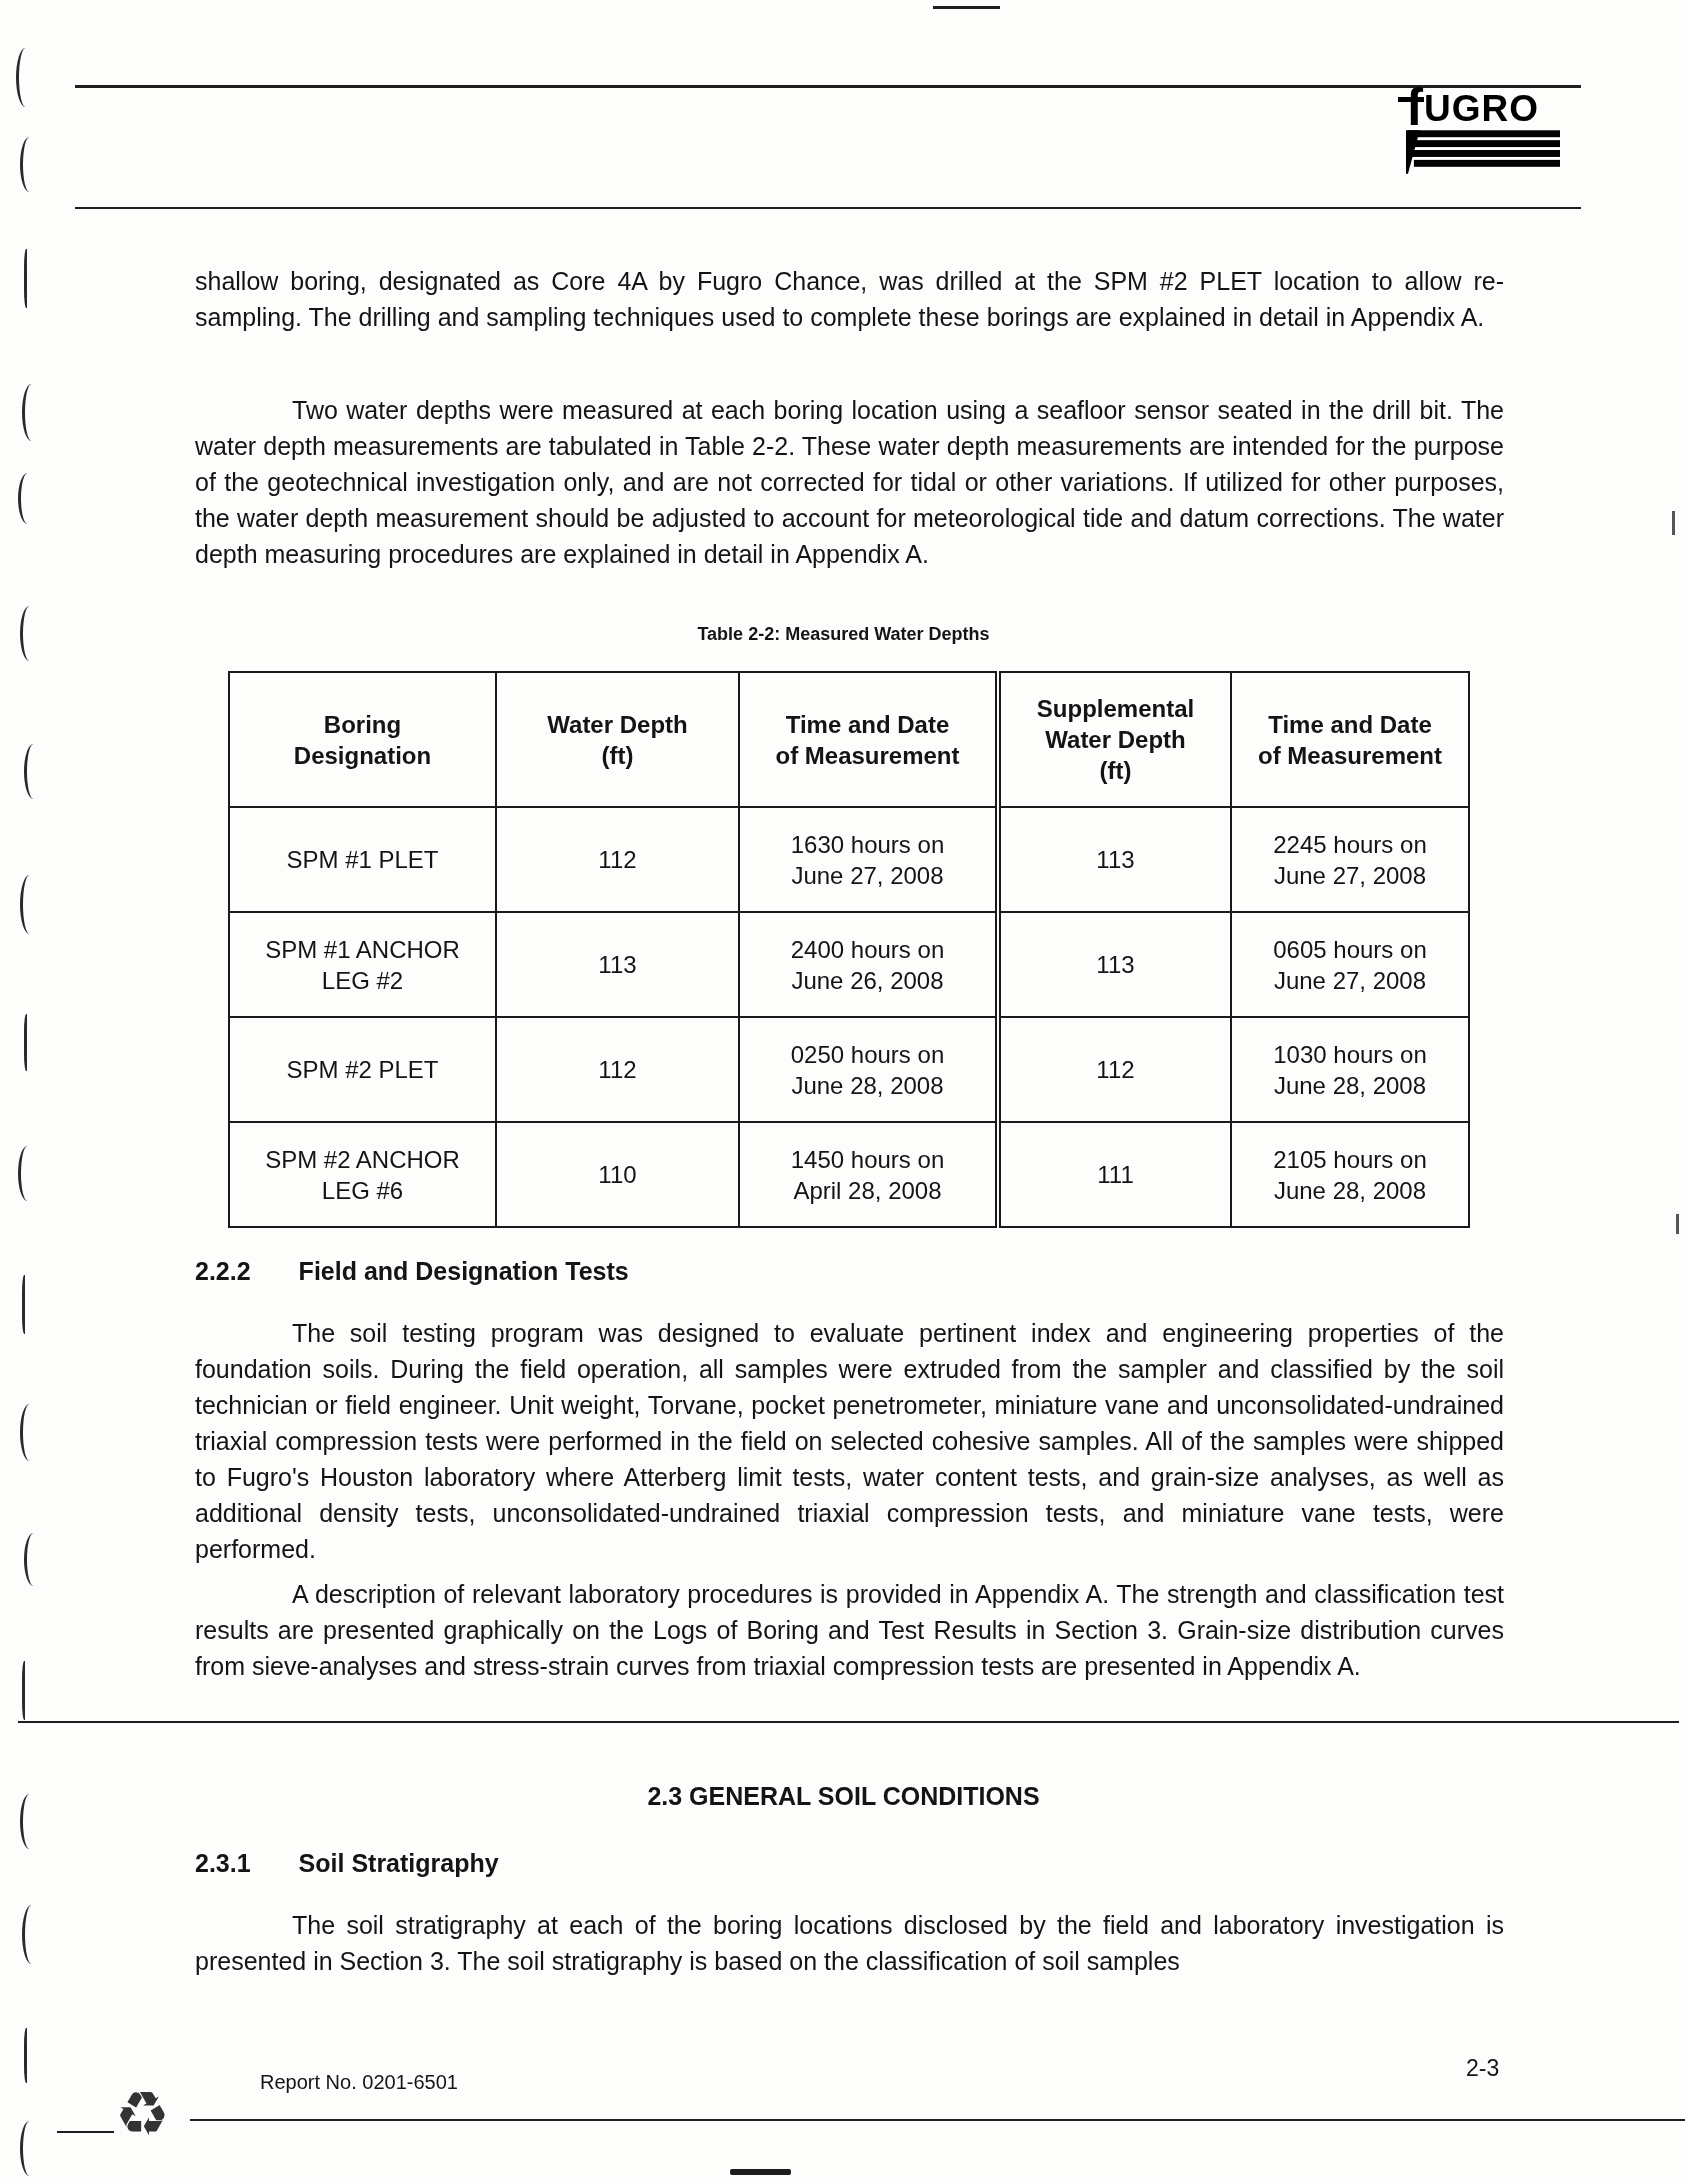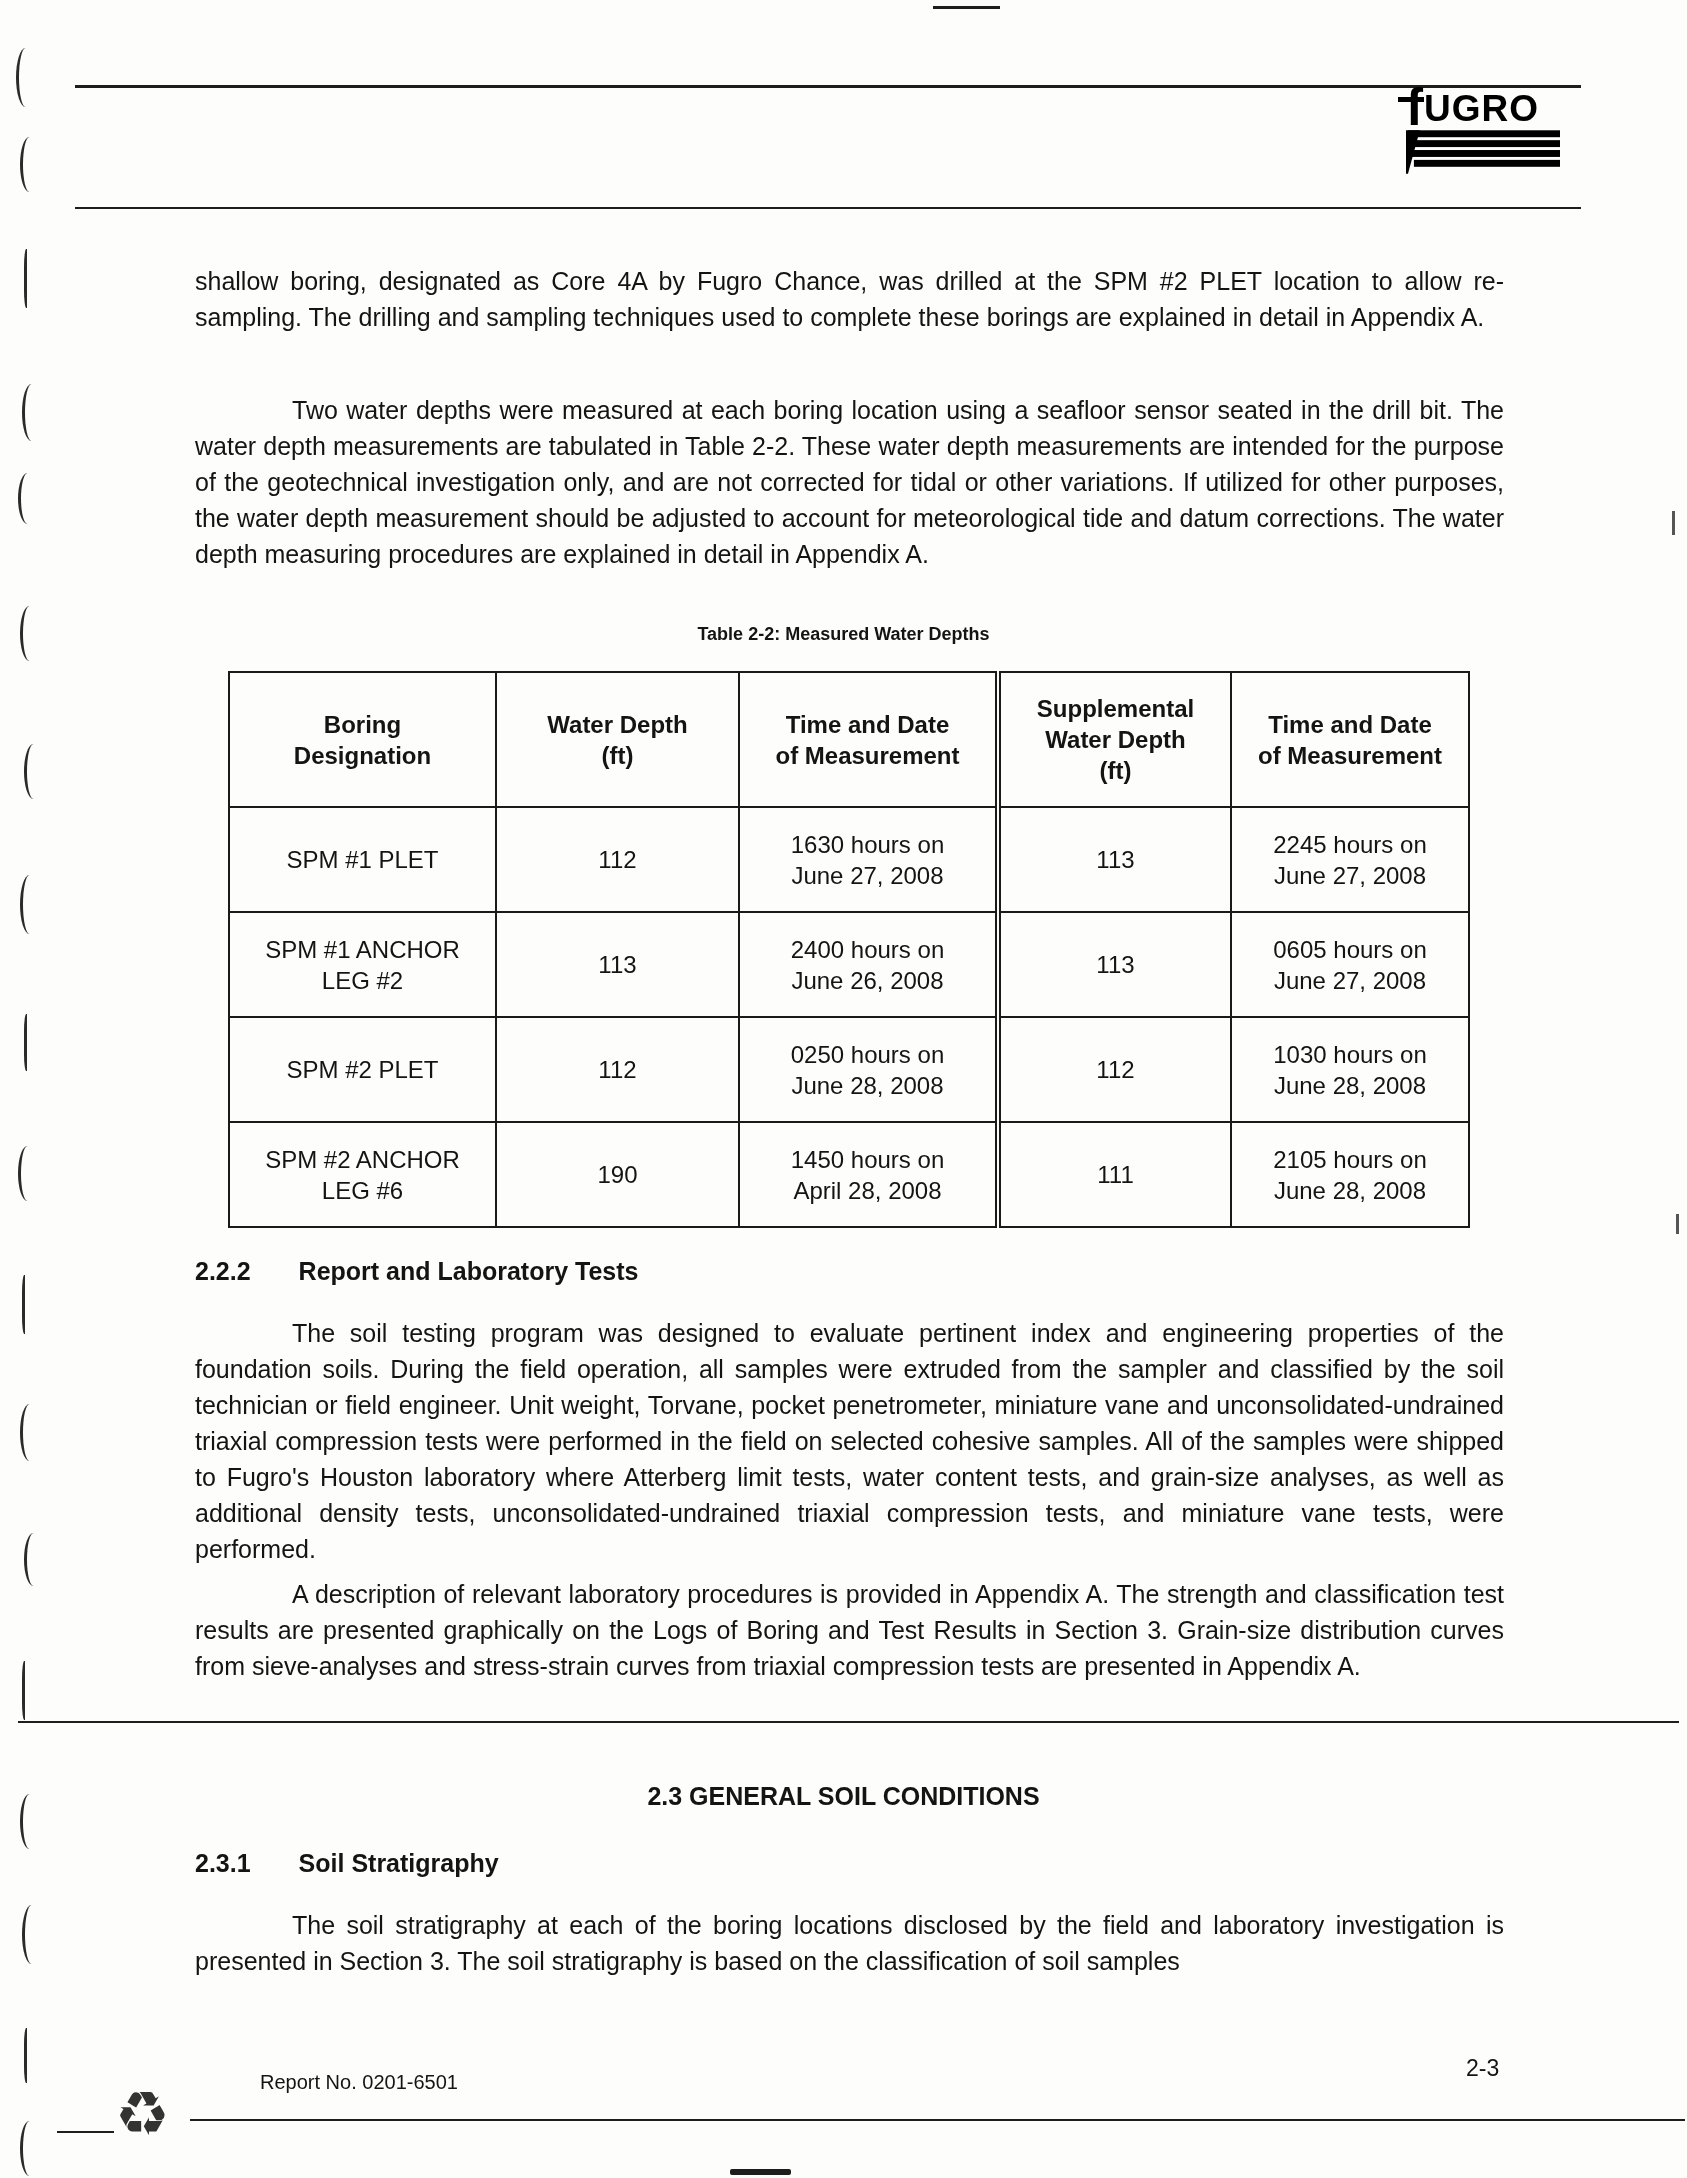--- a/index.html
+++ b/index.html
@@ -152,33 +152,33 @@
         <td>112</td>
         <td>0250 hours on
 June 28, 2008</td>
         <td>112</td>
         <td>1030 hours on
 June 28, 2008</td>
       </tr>
       <tr>
         <td>SPM #2 ANCHOR
 LEG #6</td>
-        <td>190</td>
+        <td>110</td>
         <td>1450 hours on
 April 28, 2008</td>
         <td>111</td>
         <td>2105 hours on
 June 28, 2008</td>
       </tr>
     </tbody>
   </table>
 
   <div class="sec-heading h222">
     <span>2.2.2</span>
-    <span>Report and Laboratory Tests</span>
+    <span>Field and Designation Tests</span>
   </div>
   <div class="para s222p1 indent">The soil testing program was designed to evaluate pertinent index and engineering properties of the foundation soils.  During the field operation, all samples were extruded from the sampler and classified by the soil technician or field engineer.  Unit weight, Torvane, pocket penetrometer, miniature vane and unconsolidated-undrained triaxial compression tests were performed in the field on selected cohesive samples.  All of the samples were shipped to Fugro's Houston laboratory where Atterberg limit tests, water content tests, and grain-size analyses, as well as additional density tests, unconsolidated-undrained triaxial compression tests, and miniature vane tests, were performed.</div>
   <div class="para s222p2 indent">A description of relevant laboratory procedures is provided in Appendix A.  The strength and classification test results are presented graphically on the Logs of Boring and Test Results in Section 3.  Grain-size distribution curves from sieve-analyses and stress-strain curves from triaxial compression tests are presented in Appendix A.</div>
 
   <div class="hline rule-mid"></div>
 
   <div class="center-heading">2.3 GENERAL SOIL CONDITIONS</div>
 
   <div class="sec-heading h231">
     <span>2.3.1</span>

